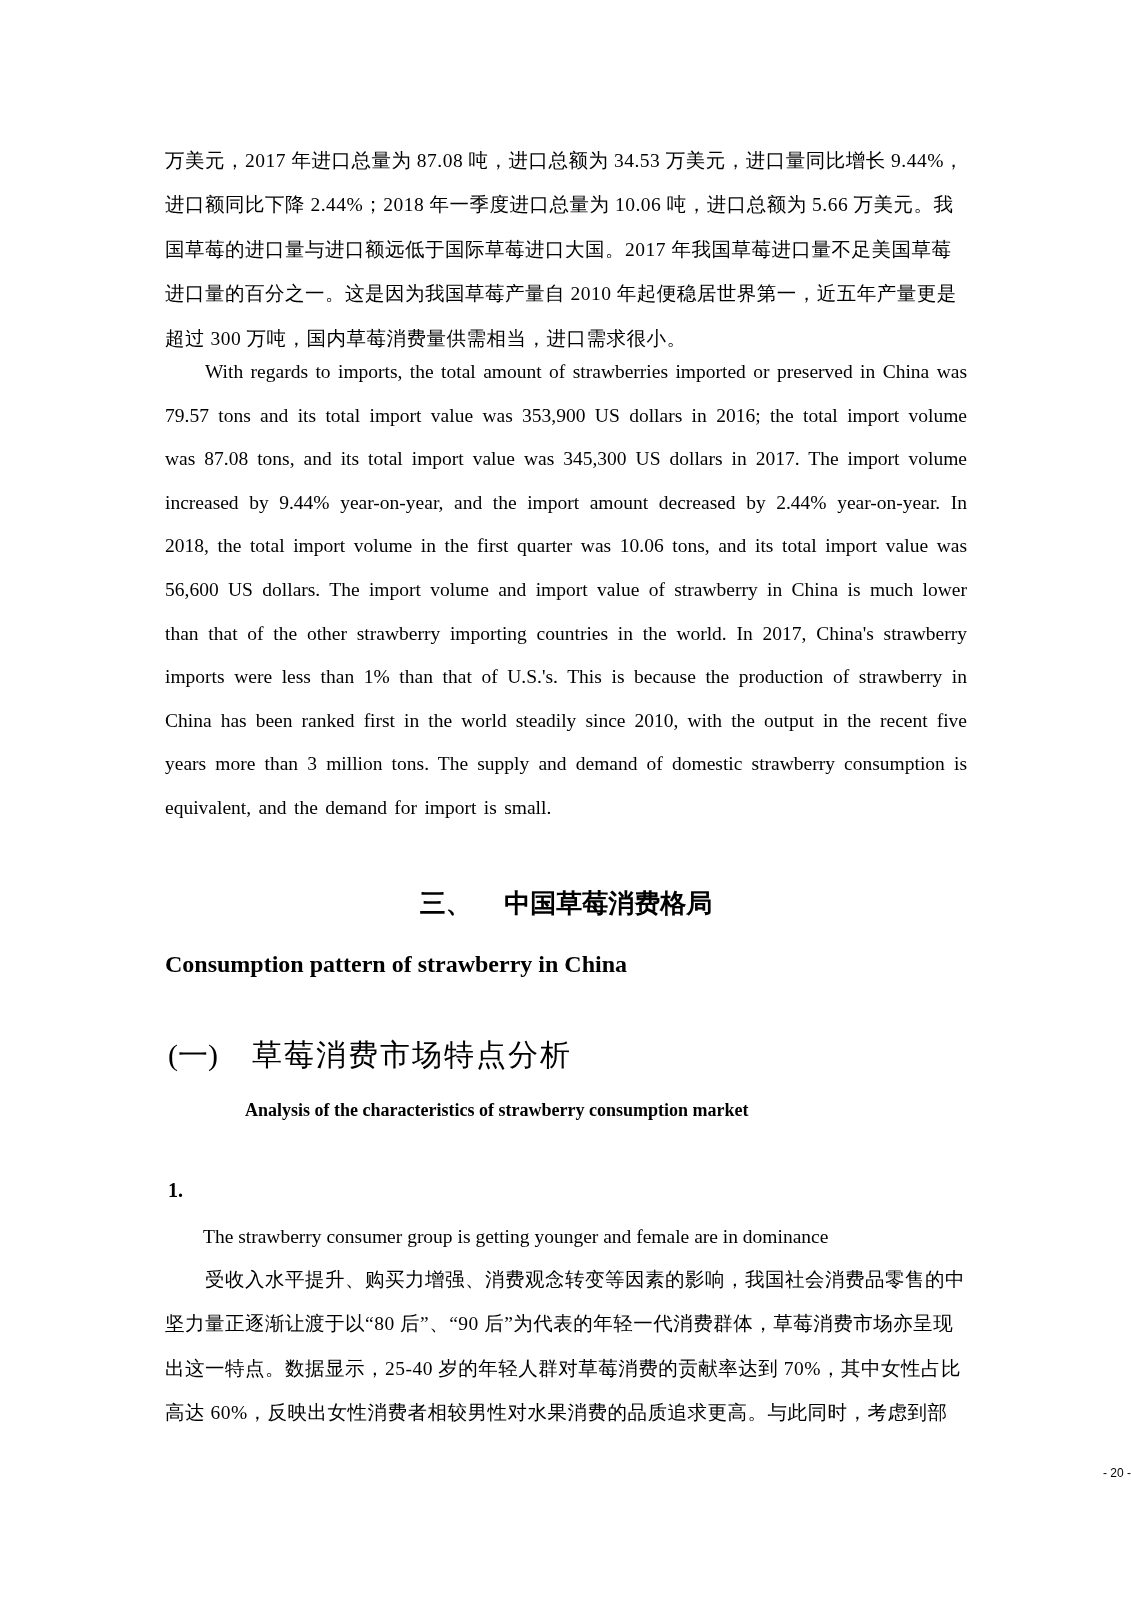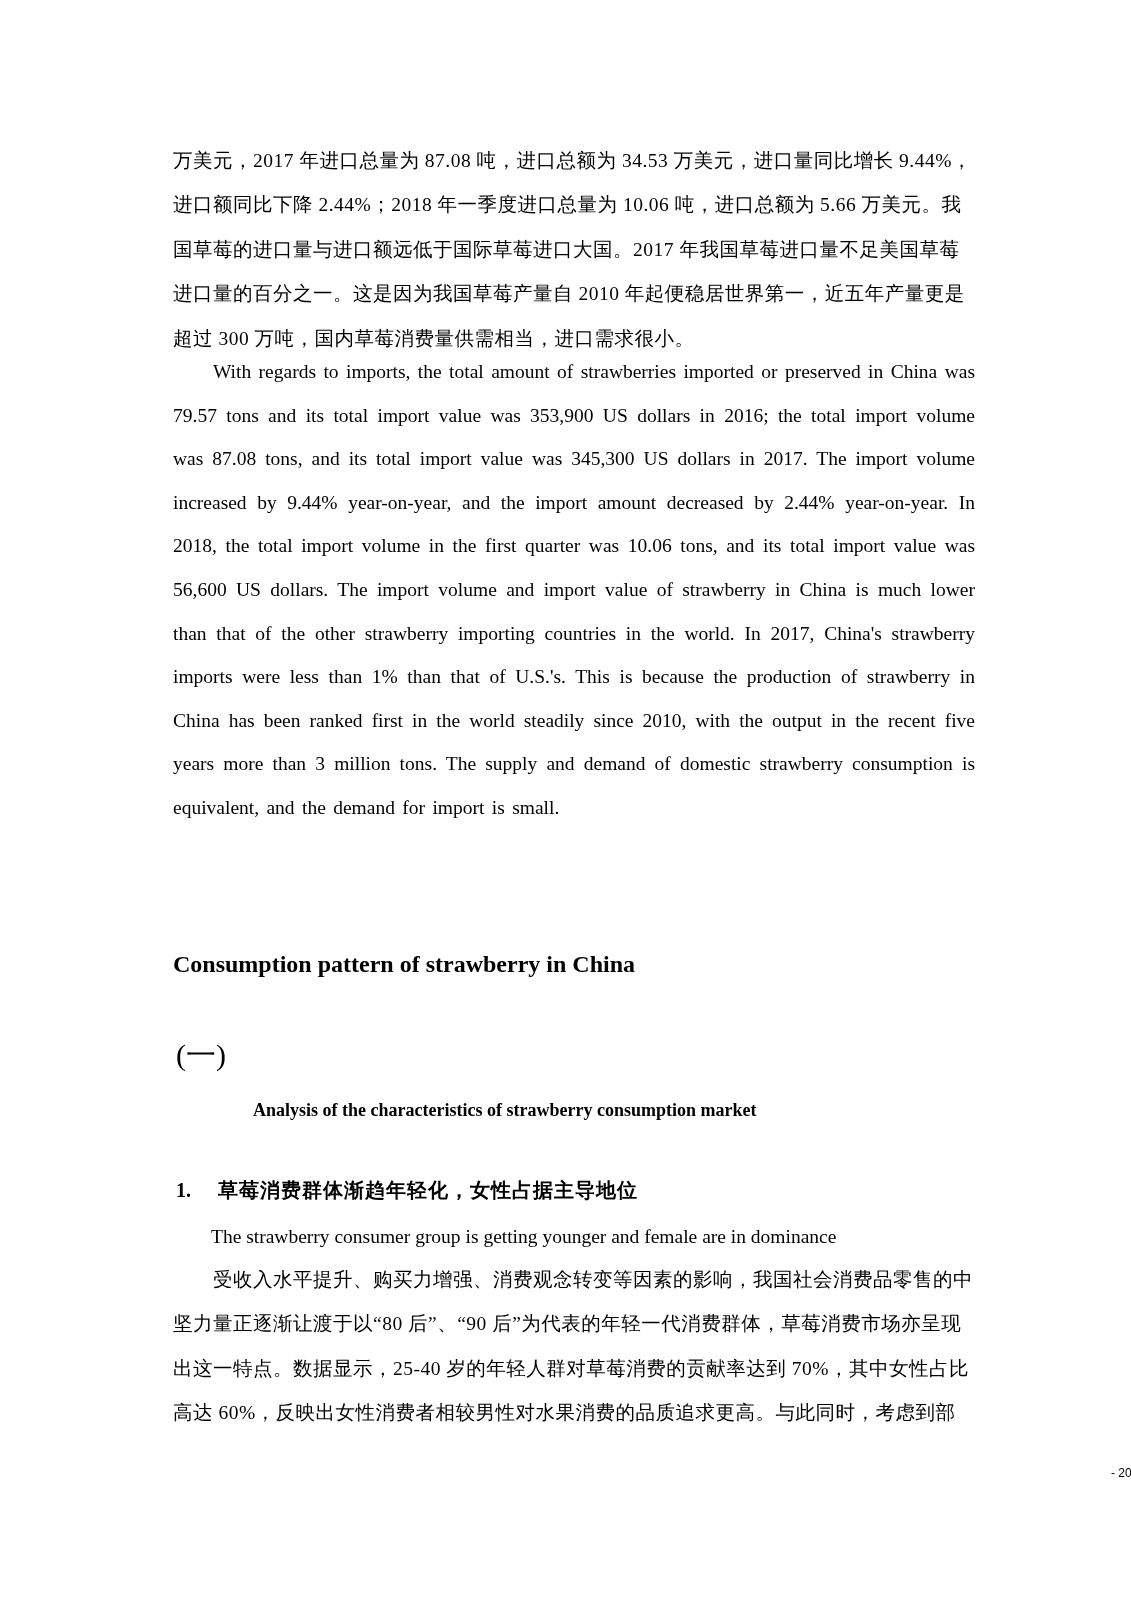--- a/index.html
+++ b/index.html
@@ -9,21 +9,21 @@
   }
   .page {
     position: relative;
     width: 1131px;
     height: 1600px;
     background: #ffffff;
     color: #000000;
     font-family: "Liberation Serif", serif;
     overflow: hidden;
   }
-  .block { position: absolute; margin-left: 8px; }
+  .block { position: absolute; }
 
   
   .para-cn {
     left: 165px;
     width: 802px;
     font-size: 19.5px;
     line-height: 44.4px;
     white-space: pre-line;
     text-align: justify;
     letter-spacing: 0.5px;
@@ -123,32 +123,33 @@
 <div class="page">
 
   <div class="block para-cn para-cn-imports">万美元，2017 年进口总量为 87.08 吨，进口总额为 34.53 万美元，进口量同比增长 9.44%，
 进口额同比下降 2.44%；2018 年一季度进口总量为 10.06 吨，进口总额为 5.66 万美元。我
 国草莓的进口量与进口额远低于国际草莓进口大国。2017 年我国草莓进口量不足美国草莓
 进口量的百分之一。这是因为我国草莓产量自 2010 年起便稳居世界第一，近五年产量更是
 超过 300 万吨，国内草莓消费量供需相当，进口需求很小。</div>
 
   <div class="block para-en">With regards to imports, the total amount of strawberries imported or preserved in China was 79.57 tons and its total import value was 353,900 US dollars in 2016; the total import volume was 87.08 tons, and its total import value was 345,300 US dollars in 2017. The import volume increased by 9.44% year-on-year, and the import amount decreased by 2.44% year-on-year. In 2018, the total import volume in the first quarter was 10.06 tons, and its total import value was 56,600 US dollars. The import volume and import value of strawberry in China is much lower than that of the other strawberry importing countries in the world. In 2017, China's strawberry imports were less than 1% than that of U.S.'s. This is because the production of strawberry in China has been ranked first in the world steadily since 2010, with the output in the recent five years more than 3 million tons. The supply and demand of domestic strawberry consumption is equivalent, and the demand for import is small.</div>
 
+  <div class="block h-section-cn">三、　 中国草莓消费格局</div>
 
   <div class="block h-section-en">Consumption pattern of strawberry in China</div>
 
   <div class="block h-sub">
     <span class="marker">(一)</span>
+    <span class="title">草莓消费市场特点分析</span>
   </div>
 
   <div class="block h-sub-en">Analysis of the characteristics of strawberry consumption market</div>
 
   <div class="block h-point">
     <span class="num">1.</span>
-    <span class="title">草莓消费群体渐趋年轻化，女性占据主导地位</span>
   </div>
 
   <div class="block h-point-en">The strawberry consumer group is getting younger and female are in dominance</div>
 
   <div class="block para-cn para-cn-consumer">受收入水平提升、购买力增强、消费观念转变等因素的影响，我国社会消费品零售的中
 坚力量正逐渐让渡于以“80 后”、“90 后”为代表的年轻一代消费群体，草莓消费市场亦呈现
 出这一特点。数据显示，25-40 岁的年轻人群对草莓消费的贡献率达到 70%，其中女性占比
 高达 60%，反映出女性消费者相较男性对水果消费的品质追求更高。与此同时，考虑到部</div>
 
   <div class="block page-number">- 20 -</div>

